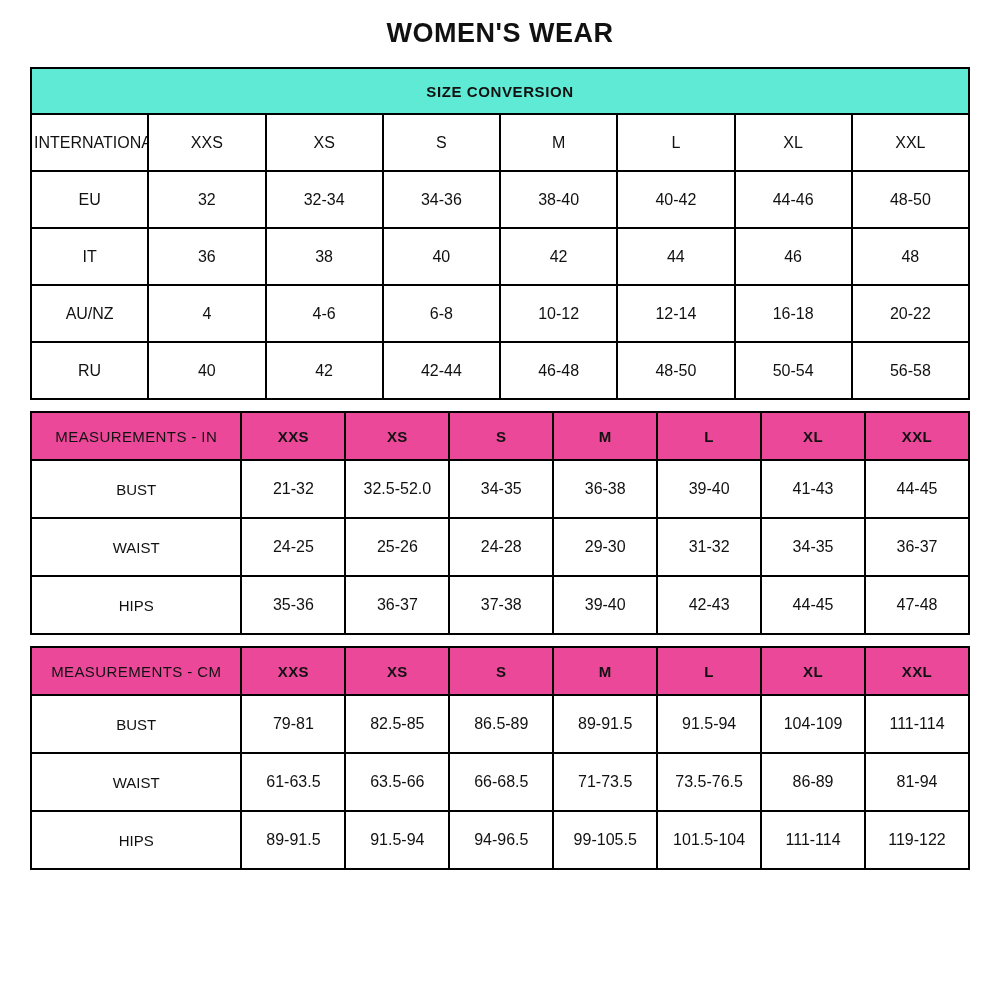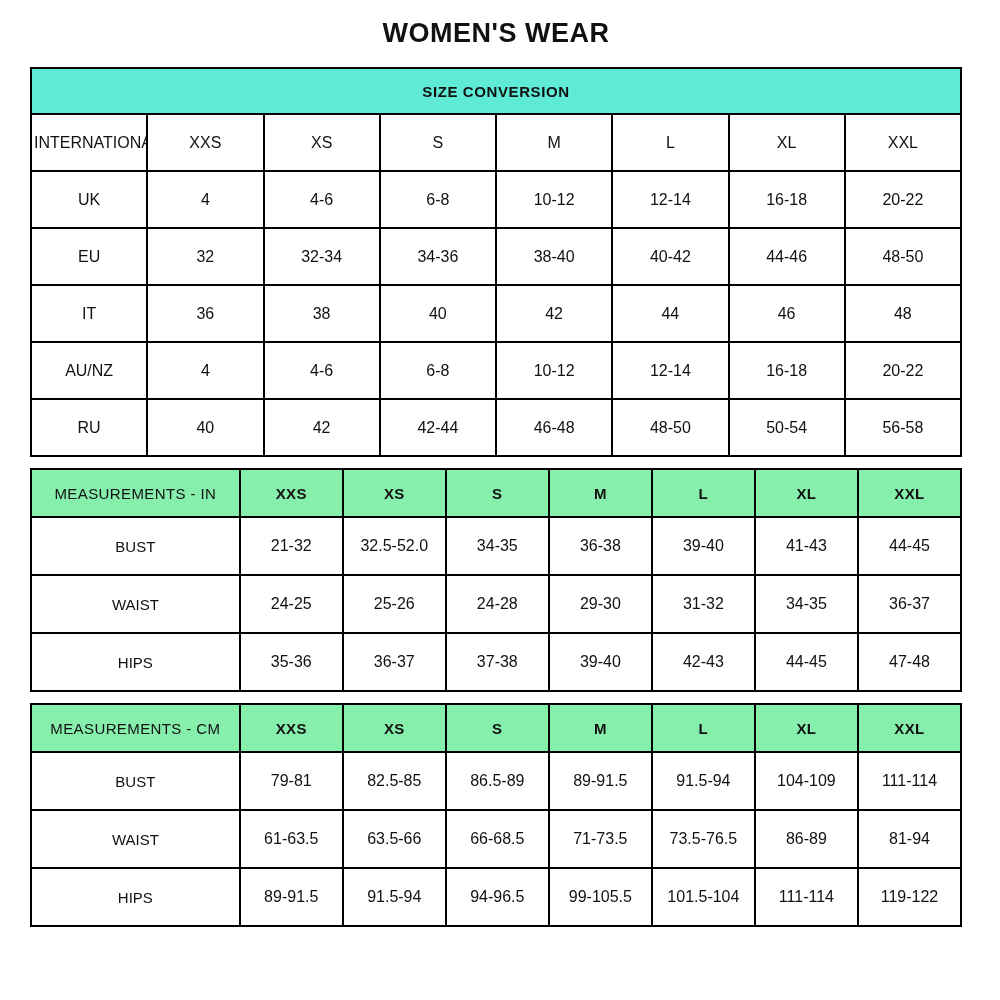--- a/index.html
+++ b/index.html
@@ -8,21 +8,21 @@
     width: 1000px;
     height: 1000px;
     background: #ffffff;
     font-family: "Liberation Sans", sans-serif;
     color: #111111;
   }
   .page {
     box-sizing: border-box;
     width: 1000px;
     height: 1000px;
-    padding: 12px 38px 10px 30px;
+    padding: 12px 30px 10px 30px;
   }
   h1.page-title {
     text-align: center;
     font-size: 27px;
     font-weight: bold;
     letter-spacing: 0.5px;
     margin: 6px 0 18px 0;
   }
   table {
     width: 100%;
@@ -50,21 +50,21 @@
   #table-size th, #table-size td {
     height: 55px;
     font-size: 16px;
   }
   #table-size tr.header-row th {
     font-size: 16px;
     font-weight: normal;
   }
   
   .m-table tr.header-row th {
-    background: #86efac;
+    background: #ec4899;
     font-weight: bold;
     font-size: 15px;
     letter-spacing: 0.4px;
     height: 46px;
   }
   .m-table tr > *:first-child { width: 21.8%; }
   .m-table td {
     font-size: 16px;
     height: 56px;
   }
@@ -86,30 +86,20 @@
         </tr>
         <tr class="header-row">
           <th>INTERNATIONAL</th>
           <th>XXS</th>
           <th>XS</th>
           <th>S</th>
           <th>M</th>
           <th>L</th>
           <th>XL</th>
           <th>XXL</th>
-        </tr>
-        <tr>
-          <th>UK</th>
-          <td>4</td>
-          <td>4-6</td>
-          <td>6-8</td>
-          <td>10-12</td>
-          <td>12-14</td>
-          <td>16-18</td>
-          <td>20-22</td>
         </tr>
         <tr>
           <th>EU</th>
           <td>32</td>
           <td>32-34</td>
           <td>34-36</td>
           <td>38-40</td>
           <td>40-42</td>
           <td>44-46</td>
           <td>48-50</td>

